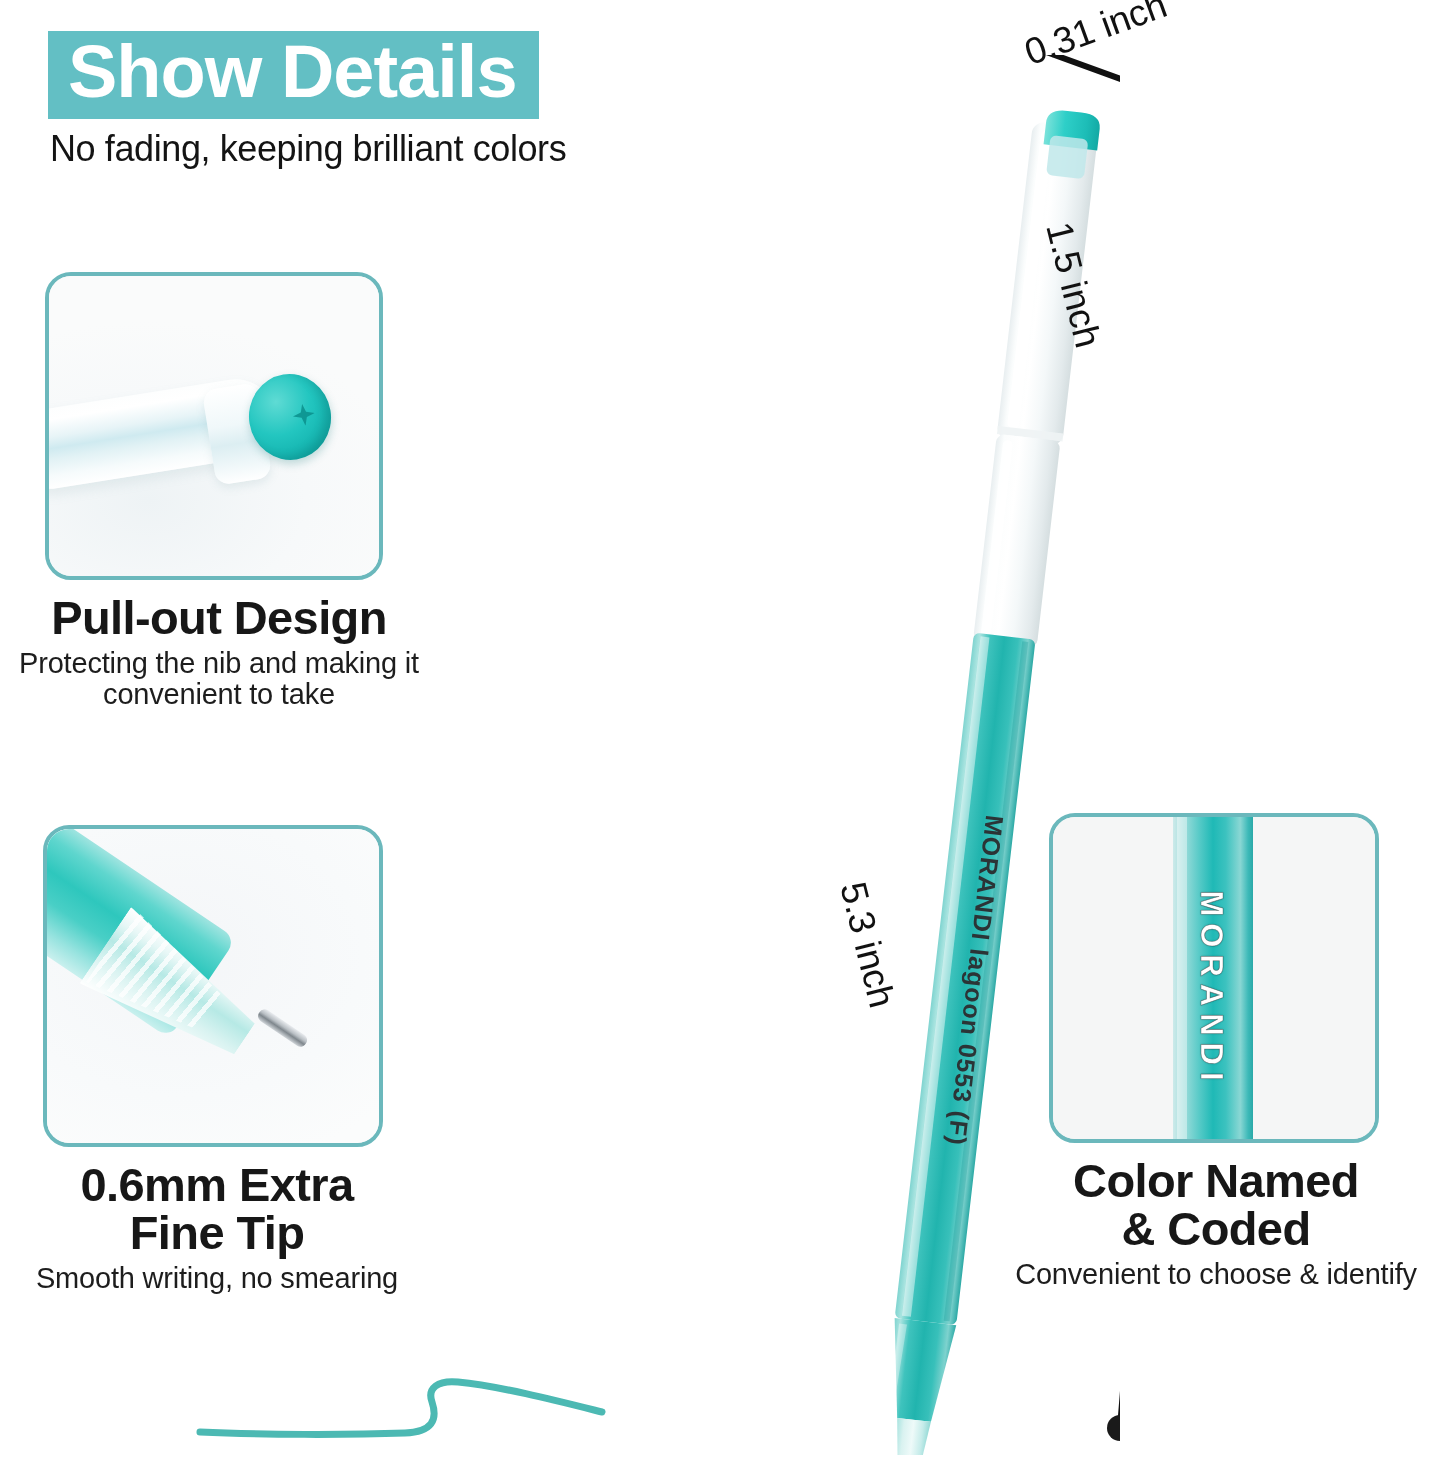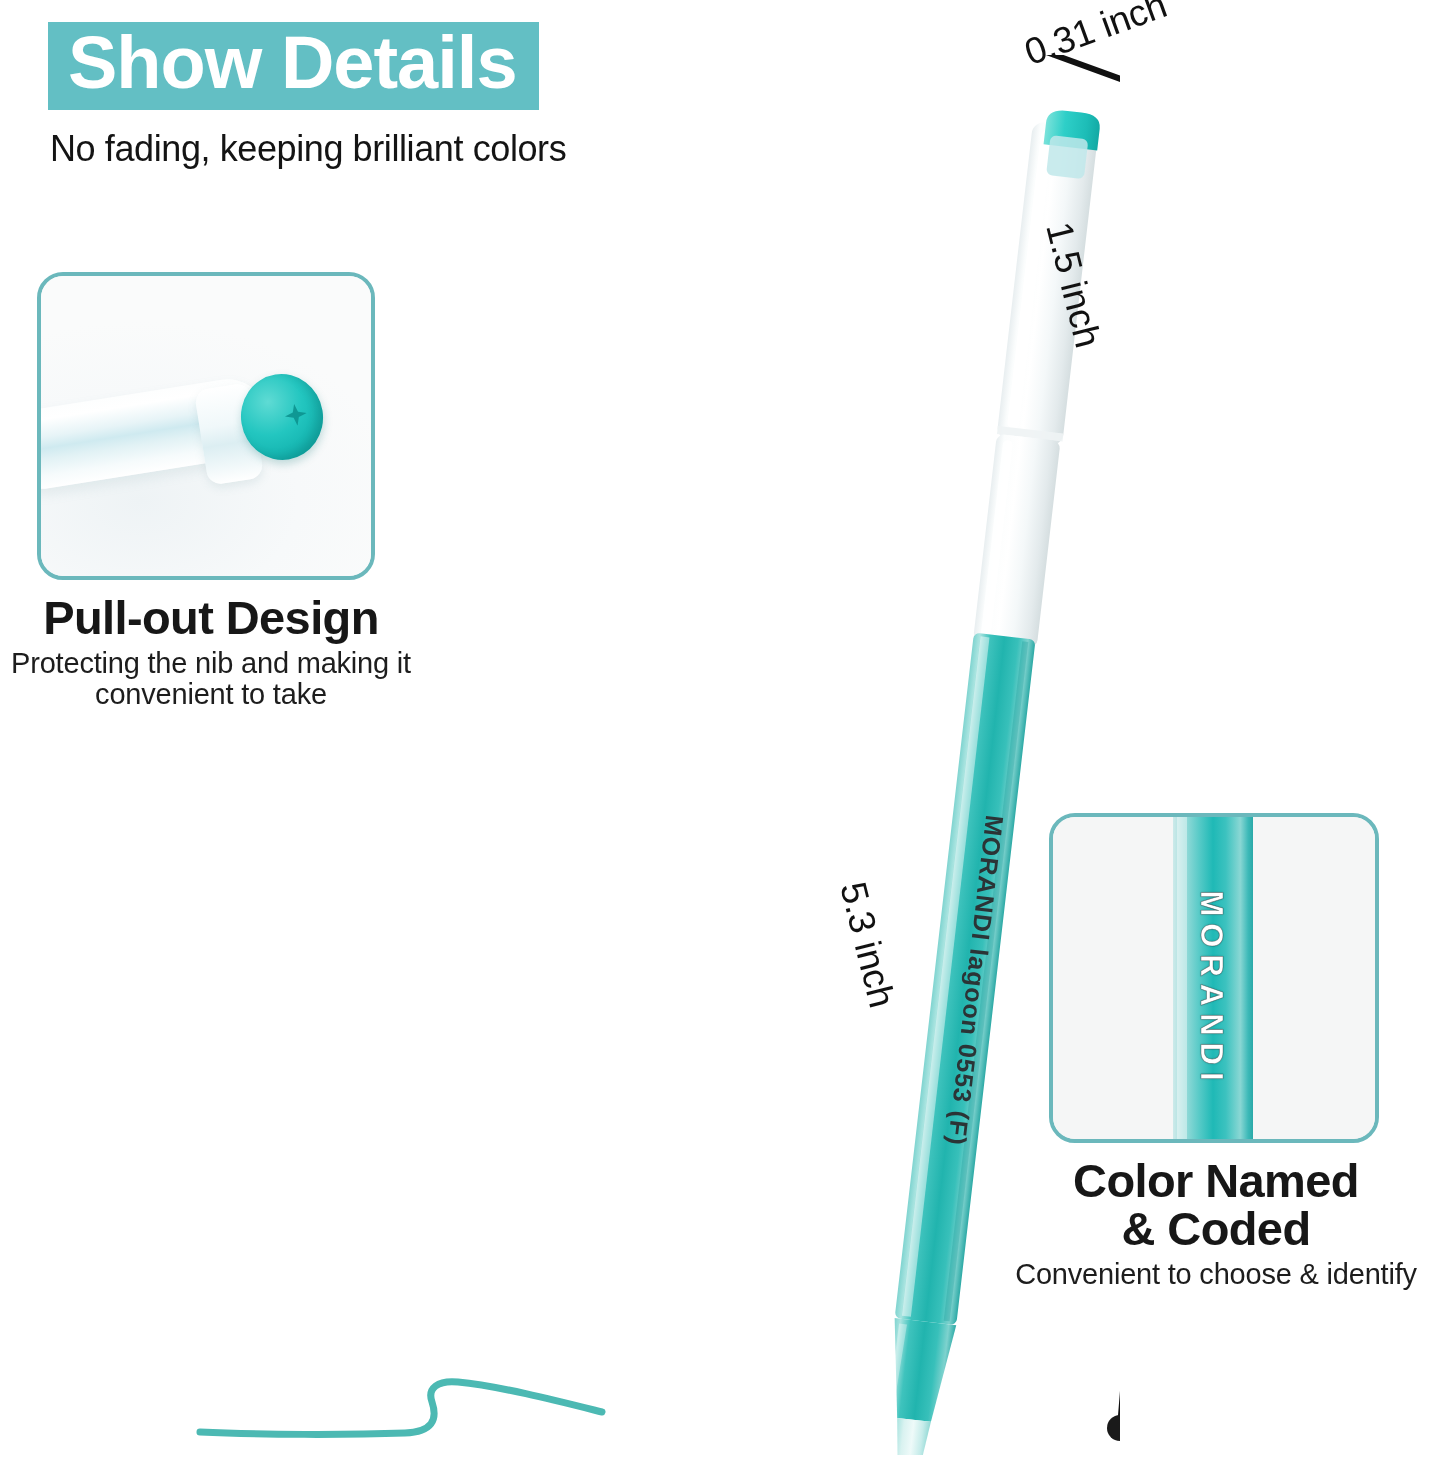--- a/index.html
+++ b/index.html
@@ -16,21 +16,21 @@
     width: 1442px;
     height: 1457px;
     overflow: hidden;
     background: #ffffff;
   }
 
   
   .header-banner {
     position: absolute;
     left: 48px;
-    top: 22px;
+    top: 31px;
     background: #63bfc4;
     padding: 4px 22px 10px 20px;
     line-height: 1;
   }
   .header-banner .title {
     font-size: 74px;
     font-weight: bold;
     color: #ffffff;
     letter-spacing: -1px;
     white-space: nowrap;
@@ -73,21 +73,21 @@
   }
   .feature-desc {
     font-size: 29px;
     line-height: 1.08;
     color: #1d1d1d;
     margin-top: 6px;
     letter-spacing: -0.2px;
     white-space: pre-line;
   }
 
-  #feature-pullout { left: 34px;  top: 272px;  width: 360px; }
+  #feature-pullout { left: 42px;  top: 272px;  width: 360px; }
   #feature-pullout .feature-box { width: 338px; height: 308px; margin-left: 3px; }
   #feature-pullout .feature-caption { width: 470px; margin-left: -58px; }
 
   #feature-tip { left: 40px; top: 825px; width: 360px; }
   #feature-tip .feature-box { width: 340px; height: 322px; margin-left: 3px; }
   #feature-tip .feature-caption { width: 450px; margin-left: -48px; }
 
   #feature-color { left: 1043px; top: 813px; width: 350px; }
   #feature-color .feature-box { width: 330px; height: 330px; margin-left: 6px; }
   #feature-color .feature-caption { width: 470px; margin-left: -62px; }
@@ -255,20 +255,34 @@
       <div class="photo1-collar"></div>
       <div class="photo1-plug"></div>
     </div>
     <div class="feature-caption">
       <div class="feature-title">Pull-out Design</div>
       <div class="feature-desc">Protecting the nib and making it
 convenient to take</div>
     </div>
   </div>
 
+  <div class="feature" id="feature-tip">
+    <div class="feature-box">
+      <div class="photo2-bg"></div>
+      <div class="photo2-body"></div>
+      <div class="photo2-taper"></div>
+      <div class="photo2-rings"></div>
+      <div class="photo2-nib"></div>
+    </div>
+    <div class="feature-caption">
+      <div class="feature-title">0.6mm Extra
+Fine Tip</div>
+      <div class="feature-desc">Smooth writing, no smearing</div>
+    </div>
+  </div>
 
   <div class="feature" id="feature-color">
     <div class="feature-box">
       <div class="photo3-bg"></div>
       <div class="photo3-barrel"></div>
       <div class="photo3-label">MORANDI</div>
     </div>
     <div class="feature-caption">
       <div class="feature-title">Color Named
 &amp; Coded</div>

